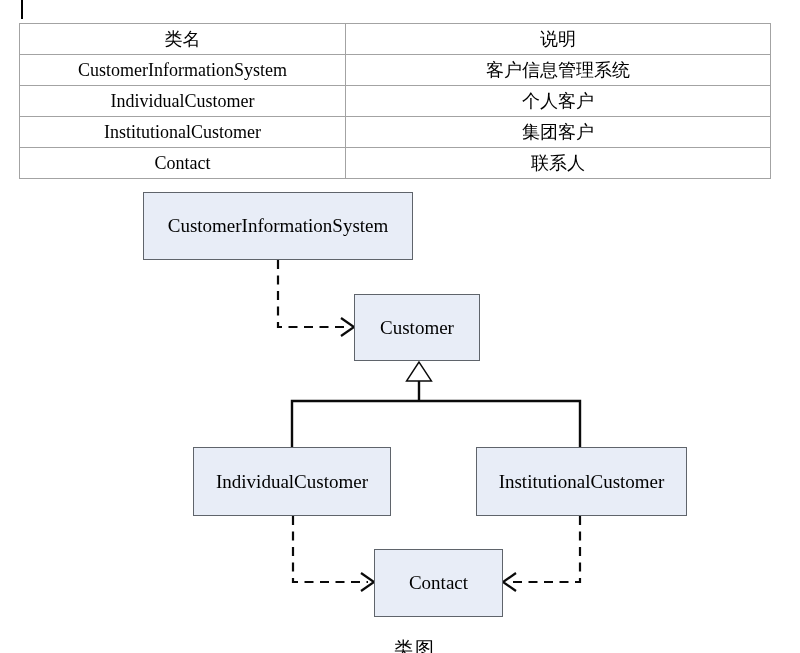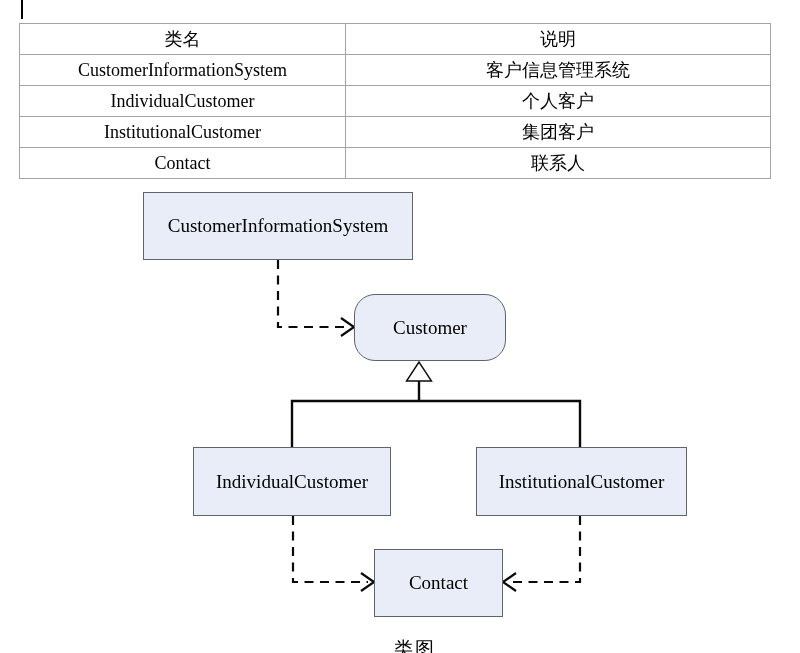--- a/index.html
+++ b/index.html
@@ -49,21 +49,21 @@
     position: absolute;
     background: #e8edf7;
     border: 1px solid #5f646b;
     display: flex;
     align-items: center;
     justify-content: center;
     font-size: 19px;
     white-space: nowrap;
   }
   .node-cis           { left: 143px; top: 192px; width: 270px; height: 68px; }
-  .node-customer      { left: 354px; top: 294px; width: 152px; height: 67px; border-radius: 21px; }
+  .node-customer      { left: 354px; top: 294px; width: 126px; height: 67px; }
   .node-individual    { left: 193px; top: 447px; width: 198px; height: 69px; }
   .node-institutional { left: 476px; top: 447px; width: 211px; height: 69px; }
   .node-contact       { left: 374px; top: 549px; width: 129px; height: 68px; }
 
   svg.connectors {
     position: absolute;
     left: 0; top: 0;
     width: 800px; height: 653px;
     pointer-events: none;
   }

